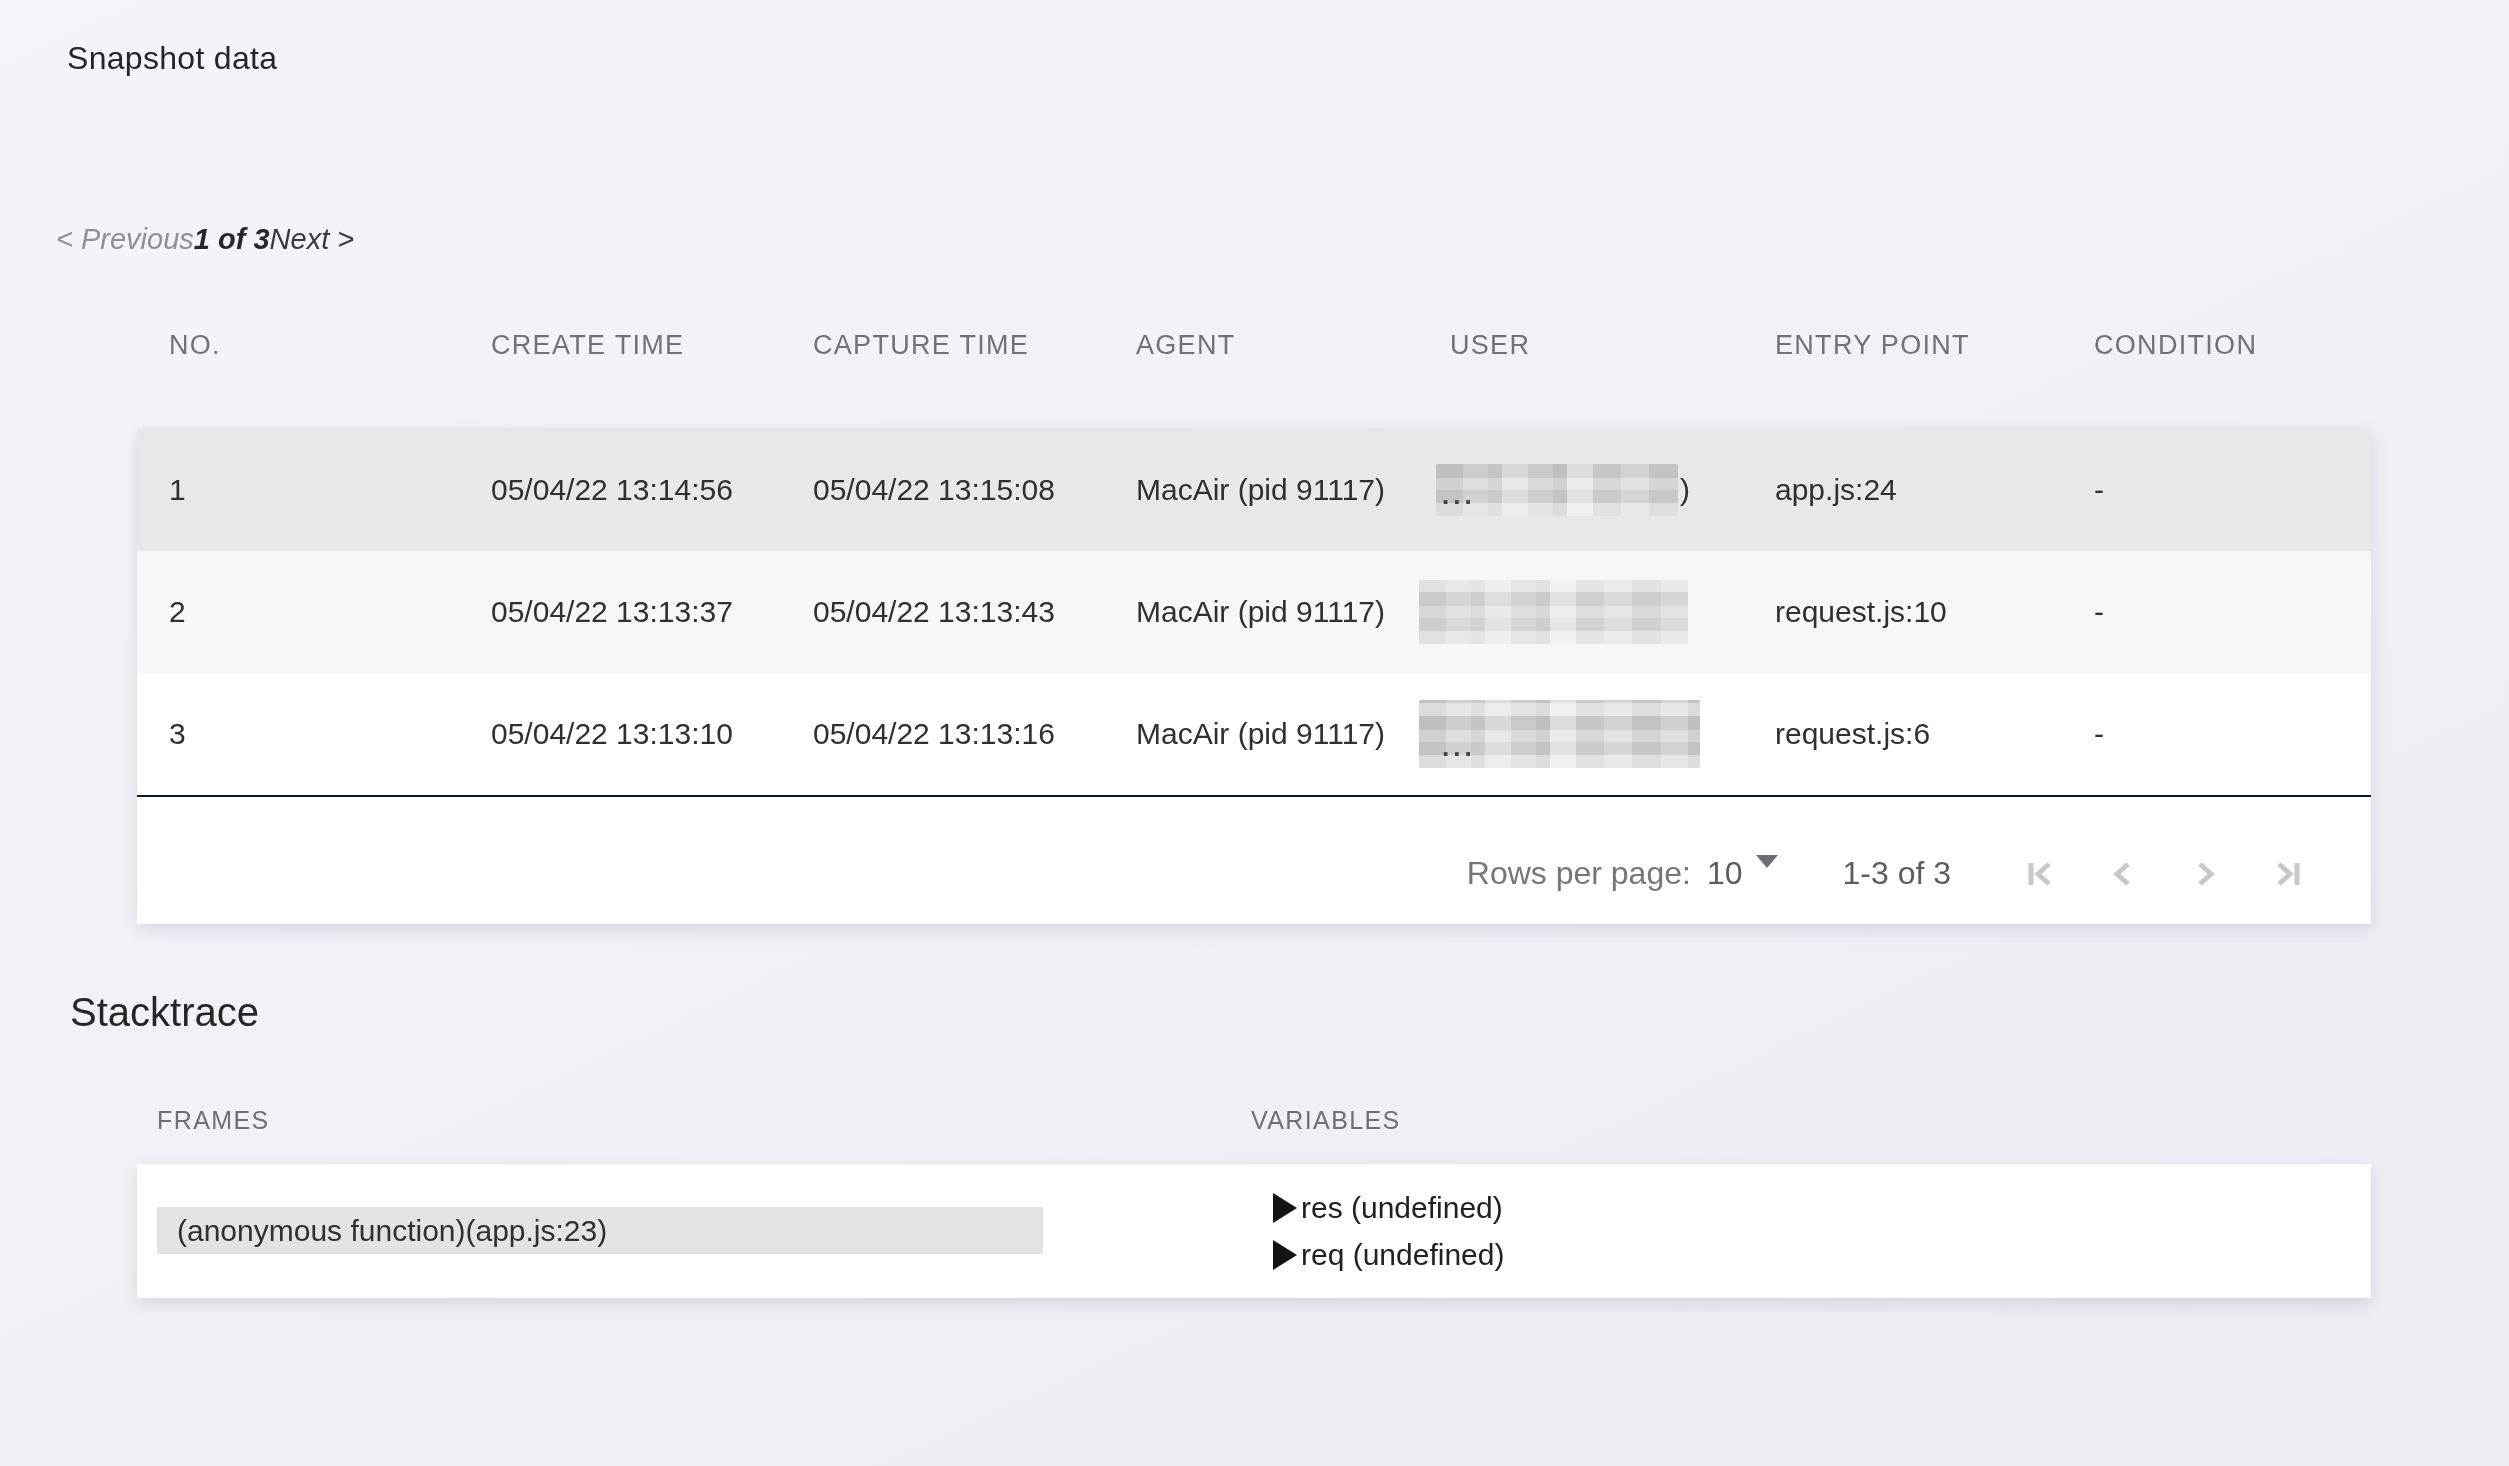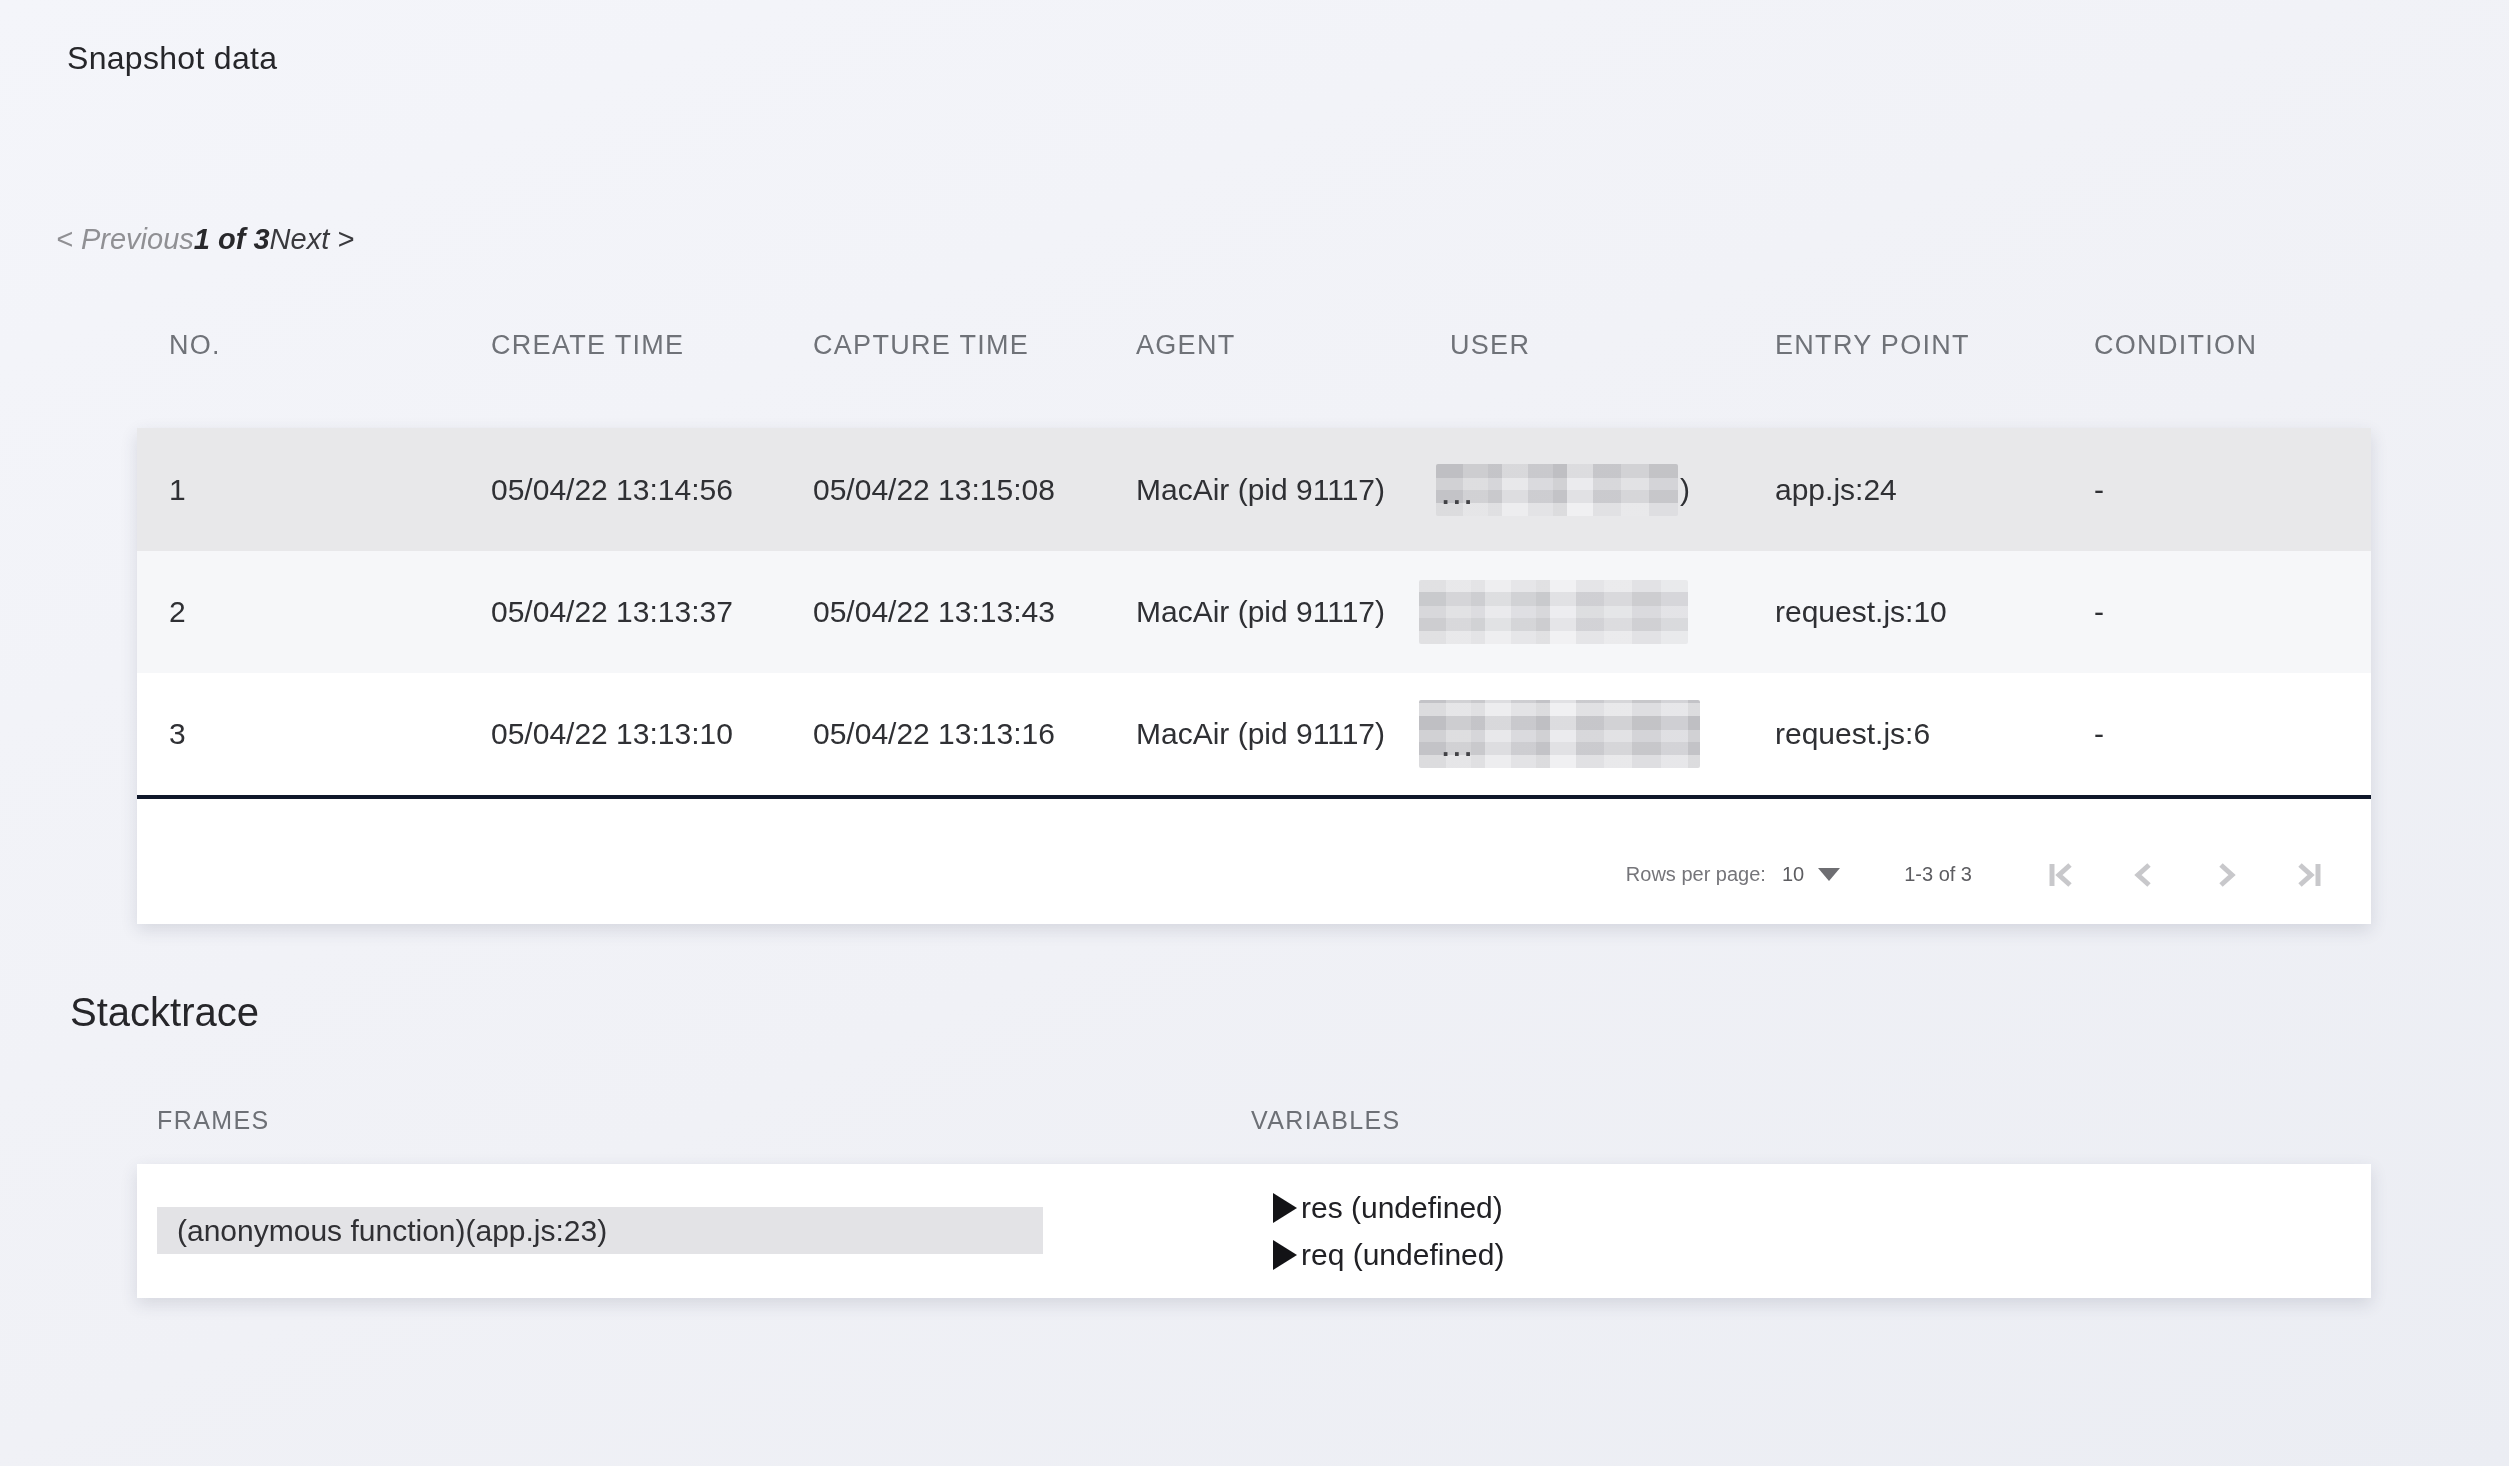--- a/index.html
+++ b/index.html
@@ -29,23 +29,23 @@
     background-image:
       repeating-linear-gradient(0deg, rgba(255,255,255,.35) 0 13px, rgba(0,0,0,.03) 13px 26px, rgba(255,255,255,.15) 26px 38px, rgba(0,0,0,.05) 38px 52px),
       repeating-linear-gradient(90deg,#c9c9cd 0 27px,#d8d8db 27px 52px,#cfcfd3 52px 66px,#e4e4e7 66px 92px,#d4d4d8 92px 117px,#c9c9cd 117px 131px,#e8e8eb 131px 157px,#d1d1d5 157px 185px,#dddde0 185px 213px,#cdcdd1 213px 242px,#dadade 242px 269px);
   }
   .m1{width:242px;height:52px;margin-left:-14px;}
   .m2{width:269px;height:64px;margin-left:-31px;opacity:.8;}
   .m3{width:281px;height:68px;margin-left:-31px;}
   .user-suffix{font-size:30px;color:#2f3034;margin-left:2px;}
   .user-more{position:absolute;left:-8px;bottom:16px;font-size:26px;font-weight:700;letter-spacing:4px;color:#424246;line-height:10px;}
   
-  .tfoot{height:129px;border-top:4px solid #0f172a;display:flex;align-items:center;justify-content:flex-end;
-    padding:26px 47px 0 0;box-sizing:border-box;font-size:20px;color:#75757a;background:#fff;}
-  .rpp-select{display:inline-flex;align-items:center;margin-left:16px;cursor:pointer;color:#5d5d61;}
+  .tfoot{height:129px;border-top:2px solid #0f172a;display:flex;align-items:center;justify-content:flex-end;
+    padding:26px 68px 0 0;box-sizing:border-box;font-size:32px;color:#75757a;background:#fff;}
+  .rpp-select{display:inline-flex;margin-left:16px;cursor:pointer;color:#5d5d61;}
   .caret{width:0;height:0;border-left:11px solid transparent;border-right:11px solid transparent;border-top:13px solid #6e6e72;margin-left:14px;}
   .range{margin-left:64px;color:#5d5d61;}
   .pgbtn{display:inline-flex;align-items:center;justify-content:center;width:32px;height:36px;cursor:default;}
   .pgbtn svg{stroke:var(--disabled-control,#c8c8cb);stroke-width:5;fill:none;}
   .pg1{margin-left:74px;} .pg2,.pg3,.pg4{margin-left:50px;}
   
   .stack-title{position:absolute;left:57px;top:977px;margin:13px;font-size:40px;font-weight:500;color:#26262a;}
   .col-label{position:absolute;top:1106px;font-size:25px;color:#6d7076;letter-spacing:1.4px;}
   .frames-label{left:157px;}
   .variables-label{left:1251px;}

